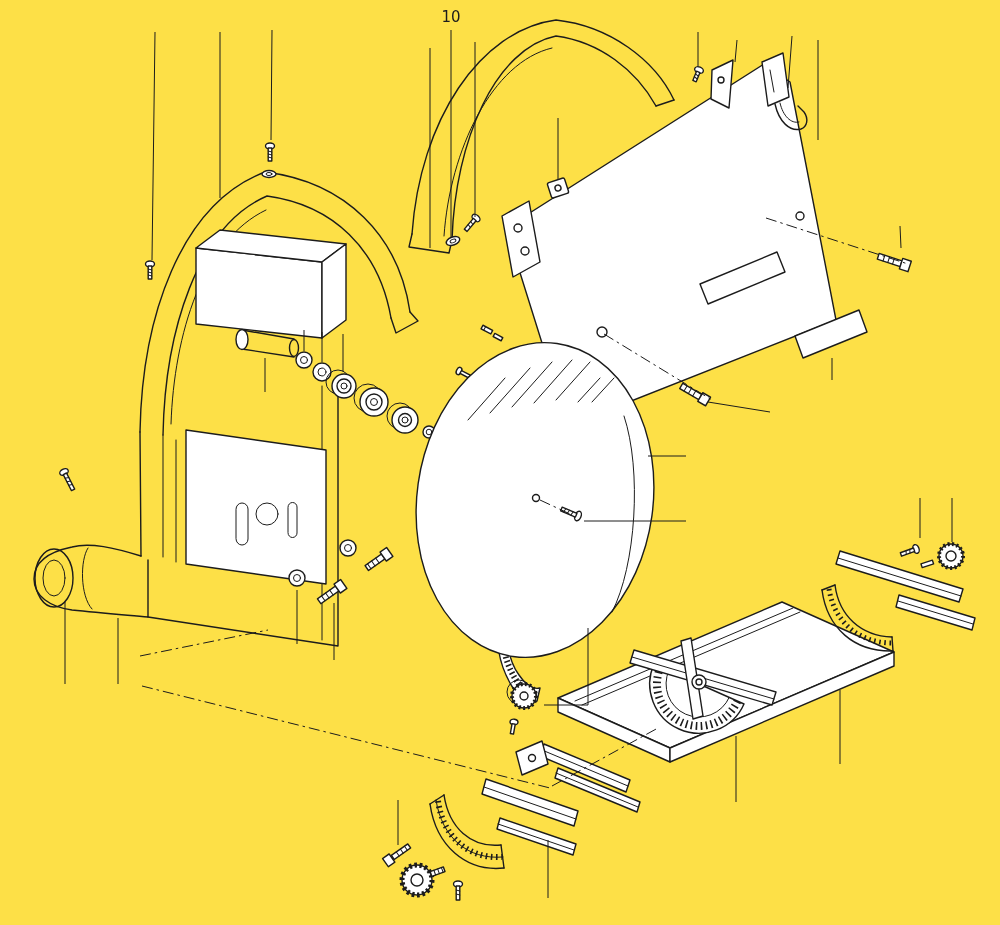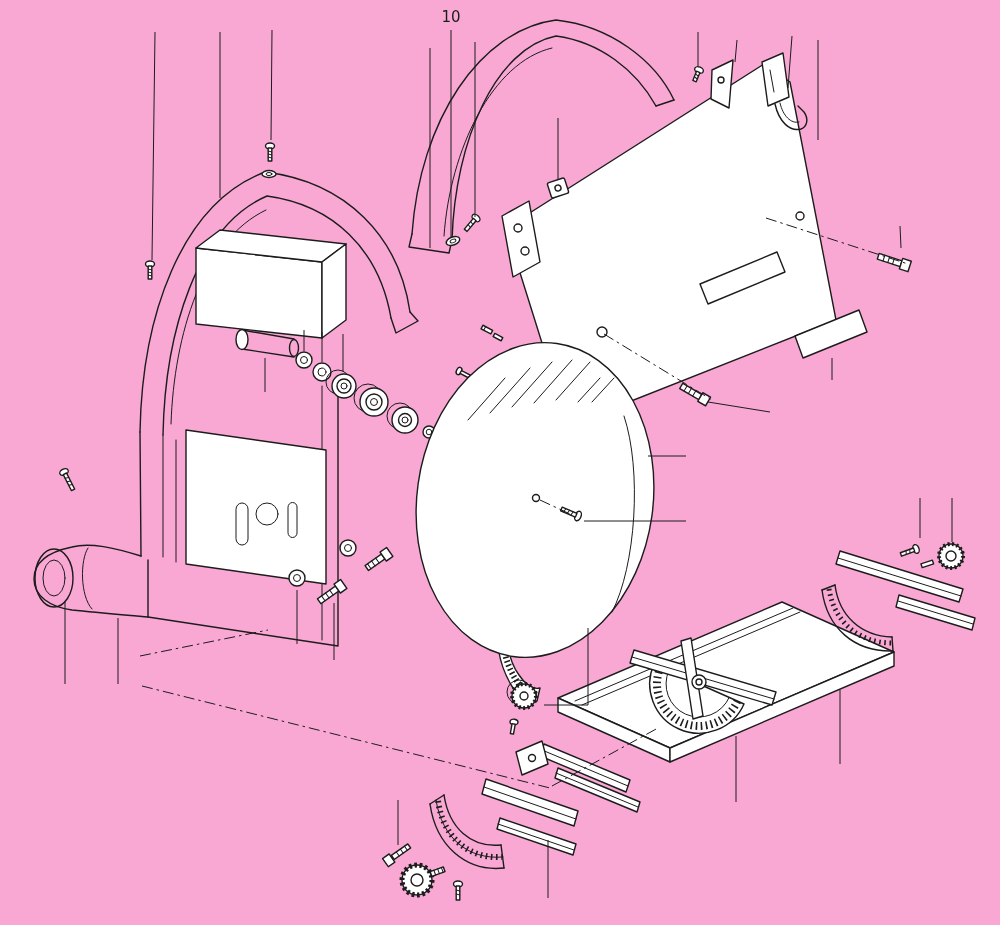--- a/index.html
+++ b/index.html
@@ -1,16 +1,16 @@
 <!DOCTYPE html>
 <html style="--line: #1c1c1c;"><head>
 <meta charset="utf-8">
 <style>
   html,body{margin:0;padding:0;background:#fff}
-  .stage{width:1000px;height:925px;position:relative;background:#f9a8d4;overflow:hidden}
+  .stage{width:1000px;height:925px;position:relative;background:#fde047;overflow:hidden}
   svg{display:block}
   .ln{stroke:var(--line,#1c1c1c);stroke-width:1.4;fill:none;stroke-linecap:round;stroke-linejoin:round}
   .fw{stroke:var(--line,#1c1c1c);stroke-width:1.4;fill:#fff;stroke-linejoin:round}
   .thin{stroke-width:1}
   .lead{stroke:var(--line,#1c1c1c);stroke-width:1;fill:none}
   .axis{stroke:var(--line,#1c1c1c);stroke-width:1;fill:none;stroke-dasharray:11 4 2.5 4}
   .tick{stroke:var(--line,#1c1c1c);fill:none}
   .callout{font-family:"DejaVu Sans","Liberation Sans",sans-serif;font-size:15px;fill:var(--line,#1c1c1c)}
 </style>
 </head>

